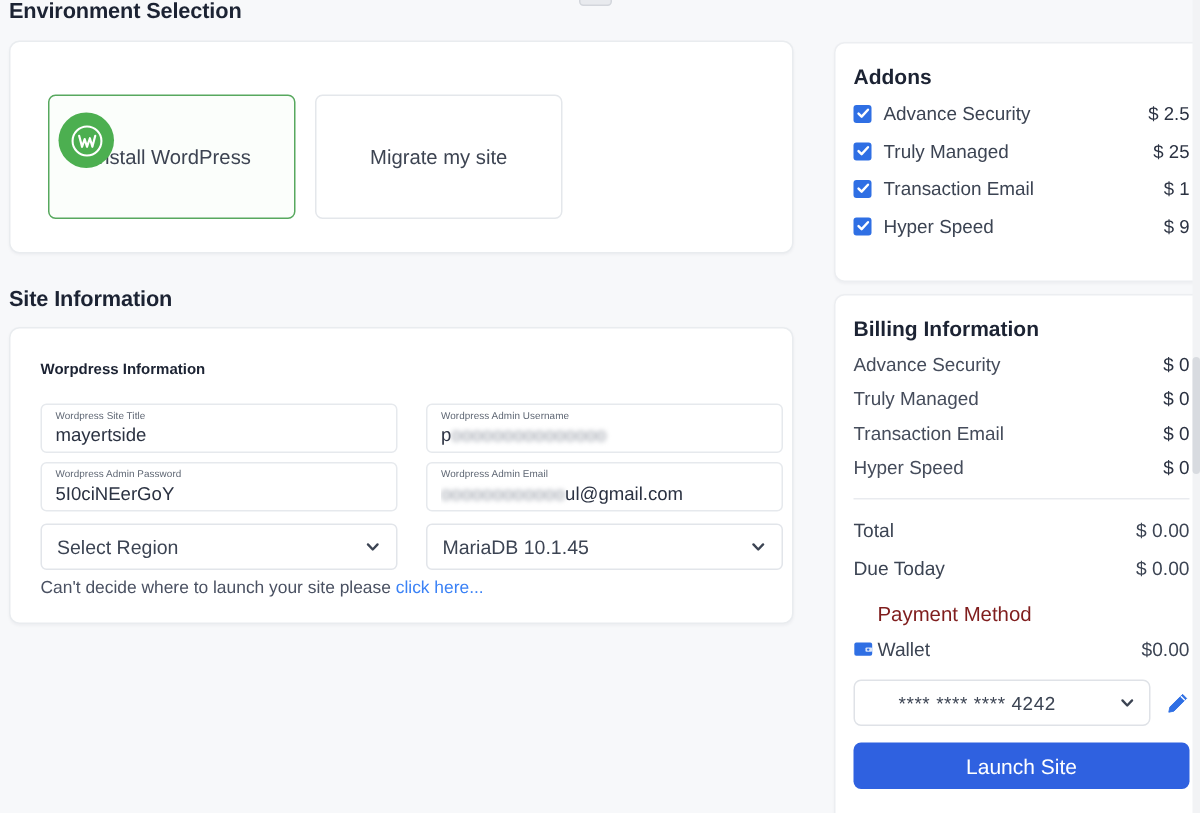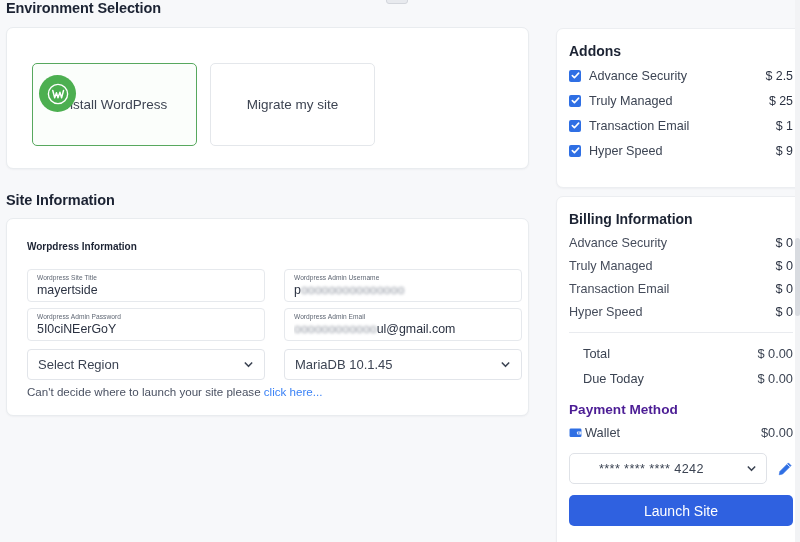--- a/index.html
+++ b/index.html
@@ -171,27 +171,27 @@
   }
   .bill-row .lbl { flex: 1; }
   .bill-row .amt { color: #2b3242; }
 
   .divider {
     height: 1px; background: #e9ebef;
     margin: 9px 0 8px 0;
   }
   .tot-row {
     display: flex; align-items: center; height: 25px;
-    font-size: 12.8px; color: #3c4453; margin-left: 14px;
+    font-size: 12.8px; color: #3c4453;
   }
   .tot-row .lbl { flex: 1; }
 
   .pm-title {
-    font-size: 13.6px; font-weight: bold; color: #4c1d95;
-    margin: 11px 0 3px 0;
+    font-size: 13.6px; font-weight: normal; color: #7f1d1d;
+    margin: 11px 0 3px 16px;
   }
   .wallet-row {
     display: flex; align-items: center; height: 24px;
     font-size: 12.8px; color: #3c4453;
   }
   .wallet-row .lbl { flex: 1; margin-left: 3px; }
   .wallet-ico { width: 13px; height: 11px; flex: 0 0 auto; }
 
   .card-sel-row { display: flex; align-items: center; margin-top: 9px; }
   .card-sel {

